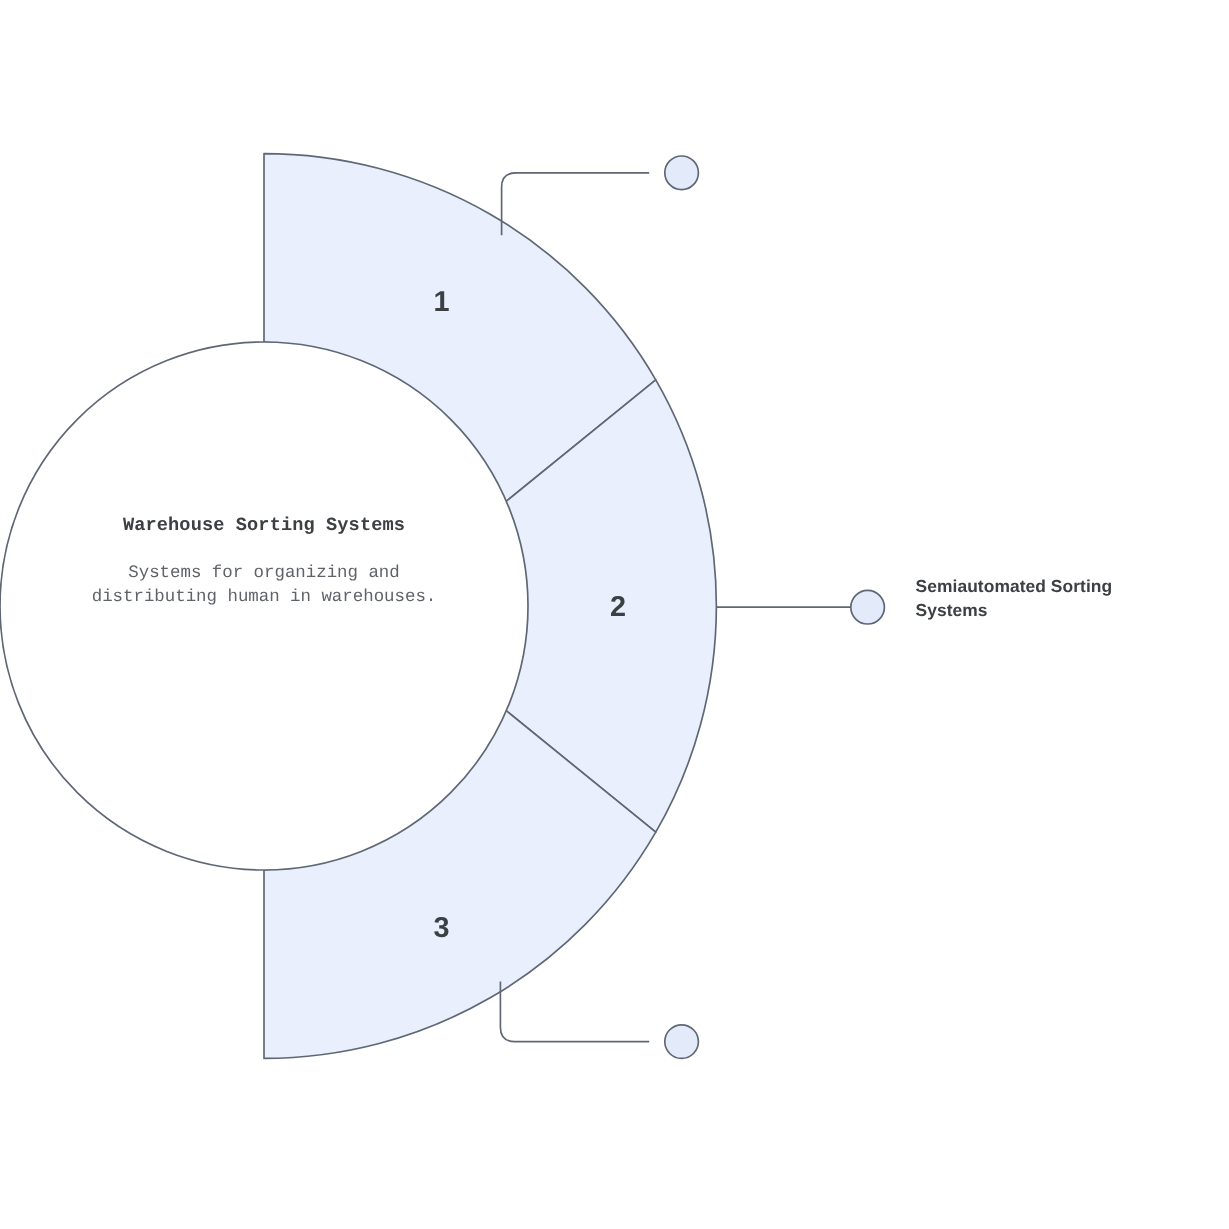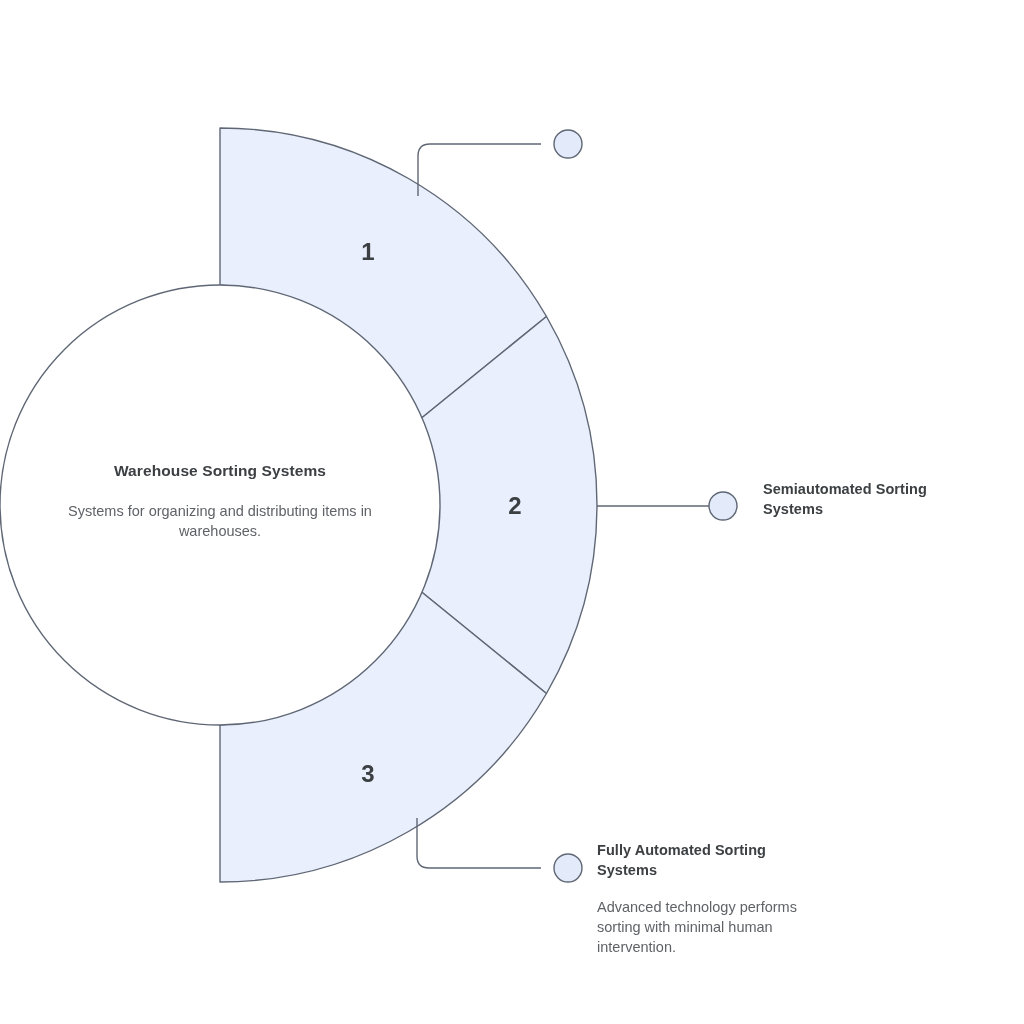--- a/index.html
+++ b/index.html
@@ -29,23 +29,24 @@
     top: 0;
     width: 1024px;
     height: 1024px;
     overflow: visible;
   }
 
   
   .hub-text {
     position: absolute;
     left: 68px;
-    top: 461px;
+    top: 428px;
     width: 304px;
     text-align: center;
+    font-family: Liberation Mono, monospace;
   }
   .hub-title {
     font-size: 15.5px;
     font-weight: bold;
     color: #3c4043;
     line-height: 20px;
     letter-spacing: 0.1px;
   }
   .hub-desc {
     margin-top: 20px;
@@ -124,30 +125,26 @@
 
     <path d="M 597 506 L 709 506" fill="none" stroke="#5f6775" stroke-width="1.4"></path>
     <circle cx="723" cy="506" r="14" fill="#e3ebfa" stroke="#5f6775" stroke-width="1.4"></circle>
 
     <path d="M 417 818 L 417 856 Q 417 868 429 868 L 541 868" fill="none" stroke="#5f6775" stroke-width="1.4"></path>
     <circle cx="568" cy="868" r="14" fill="#e3ebfa" stroke="#5f6775" stroke-width="1.4"></circle>
   </svg>
 
   <div class="hub-text">
     <div class="hub-title">Warehouse Sorting Systems</div>
-    <div class="hub-desc">Systems for organizing and distributing items in warehouses.</div>
+    <div class="hub-desc">Systems for organizing and distributing human in warehouses.</div>
   </div>
 
   <div class="seg-num" id="seg-num-1">1</div>
   <div class="seg-num" id="seg-num-2">2</div>
   <div class="seg-num" id="seg-num-3">3</div>
 
 
   <div class="callout" id="callout-2">
     <div class="callout-title">Semiautomated Sorting Systems</div>
   </div>
 
-  <div class="callout" id="callout-3">
-    <div class="callout-title">Fully Automated Sorting Systems</div>
-    <div class="callout-desc">Advanced technology performs sorting with minimal human intervention.</div>
-  </div>
 
 </div>
 
 </body></html>

